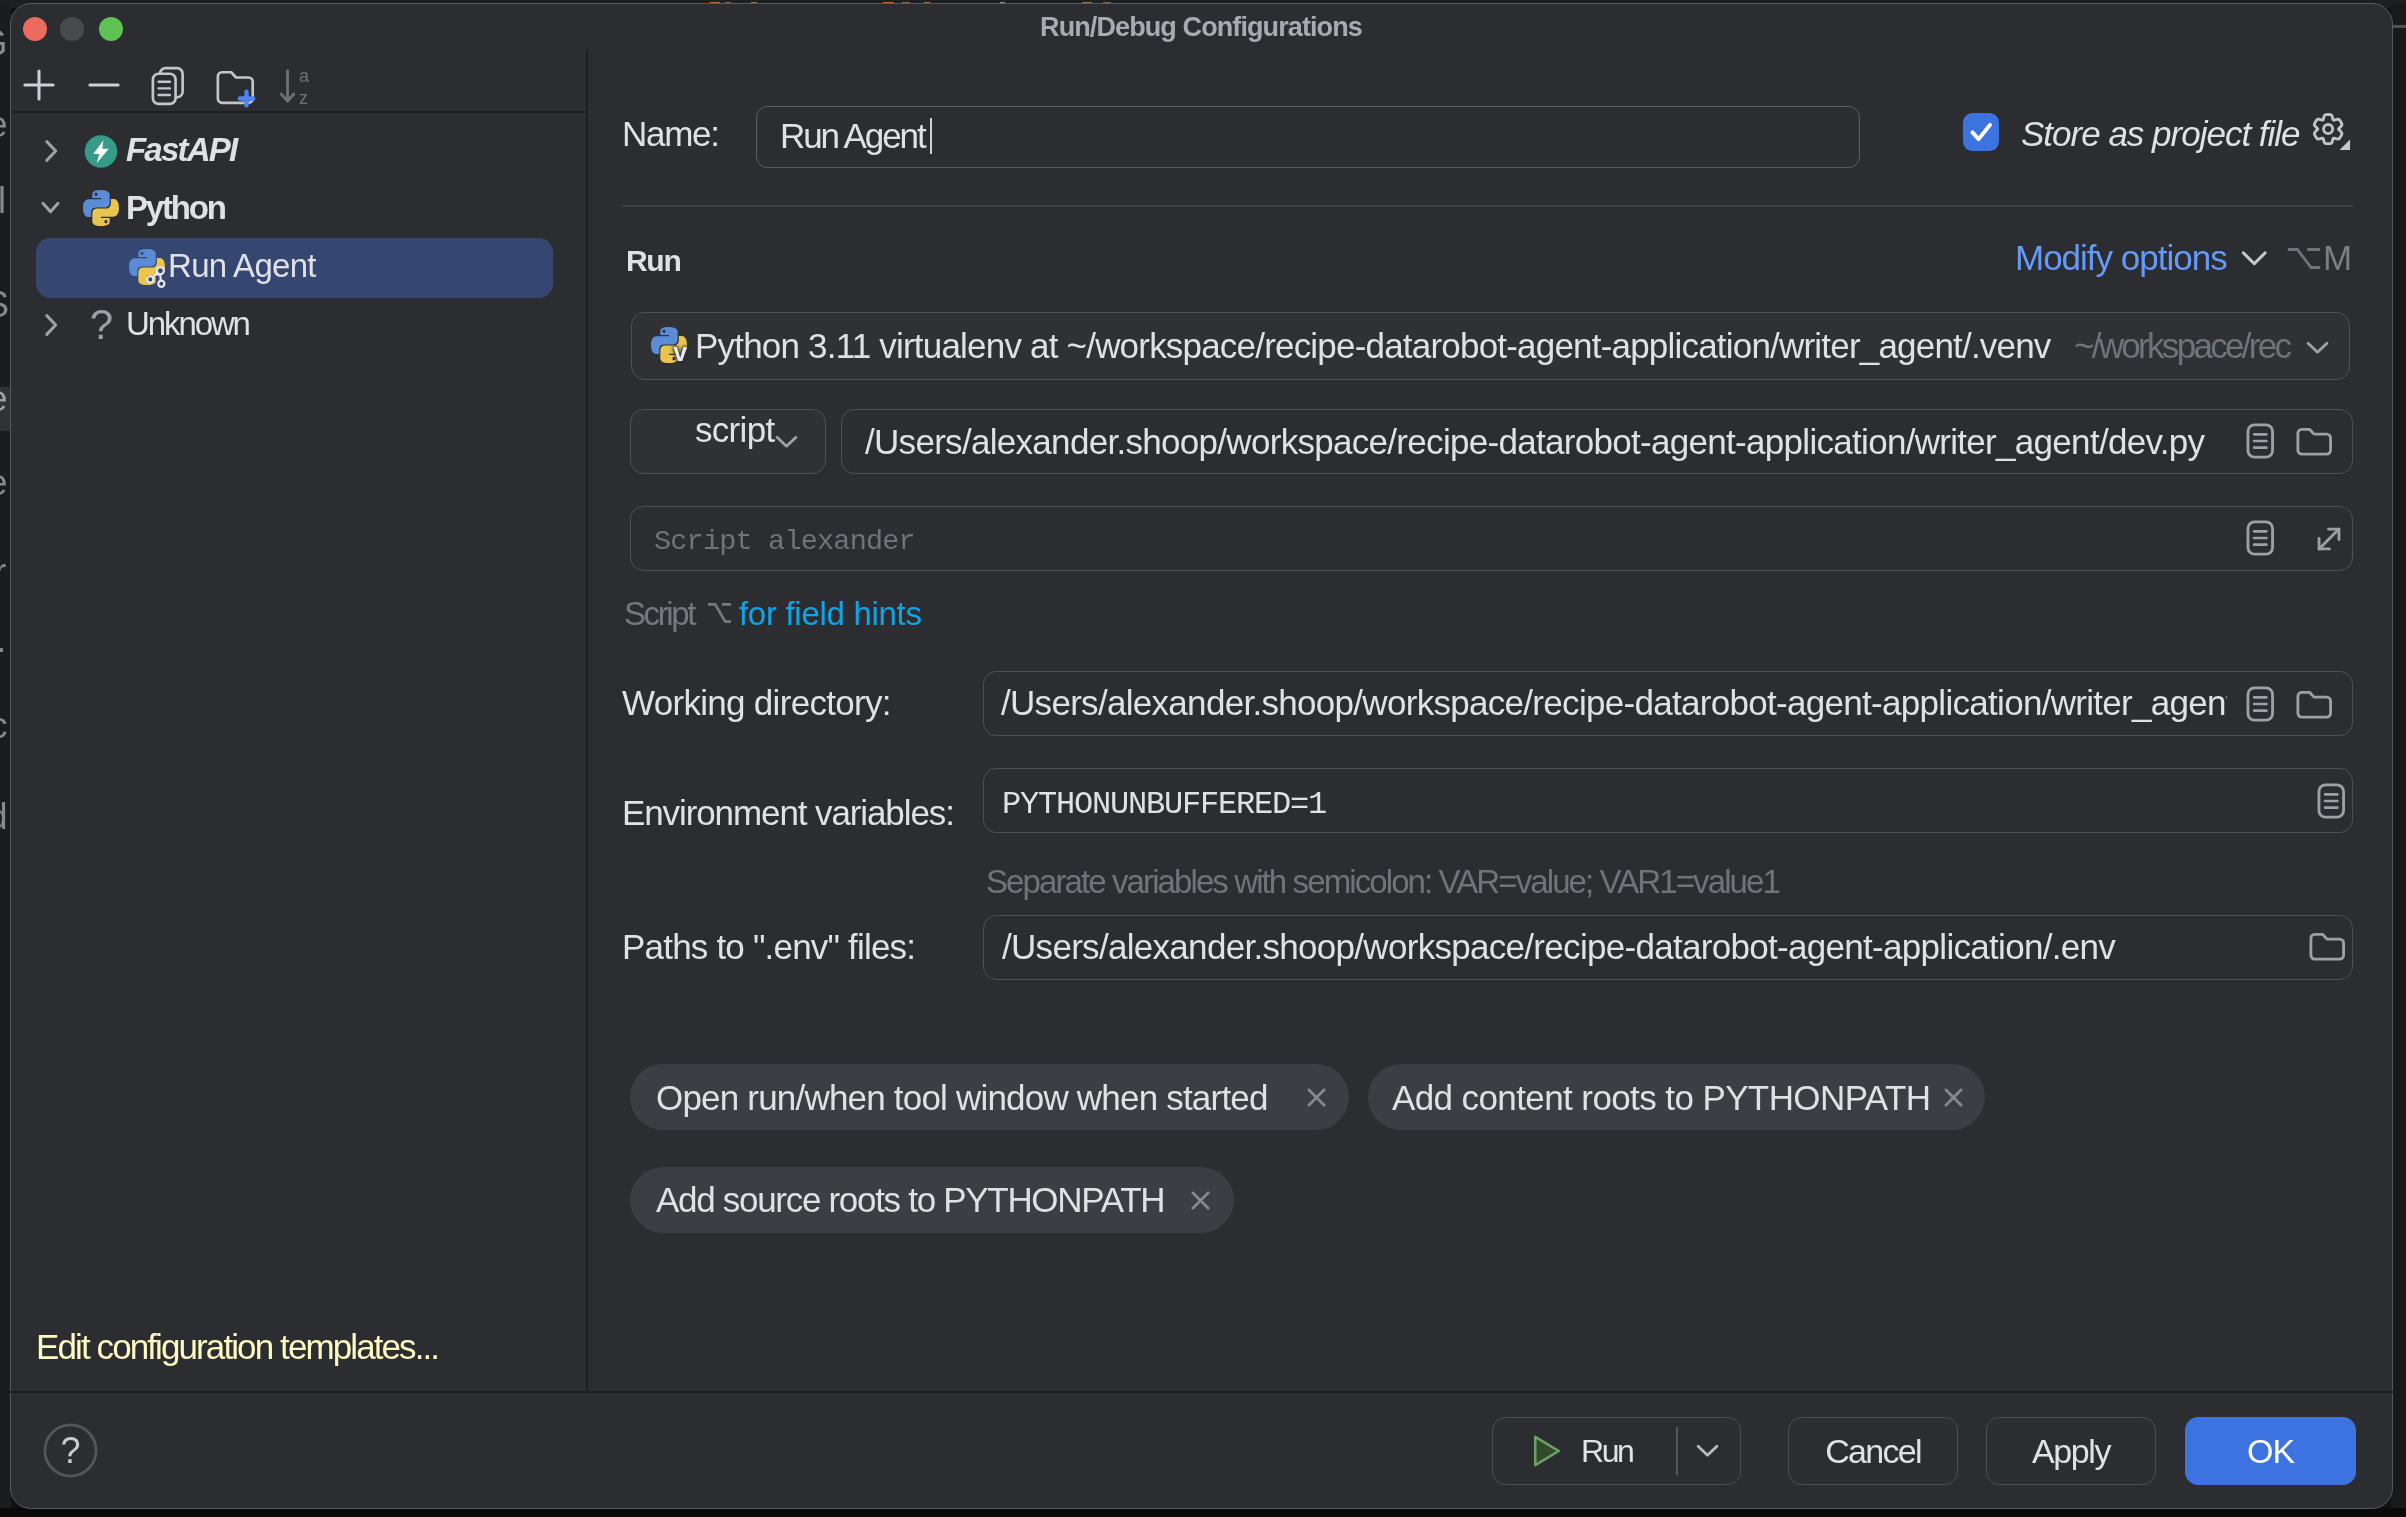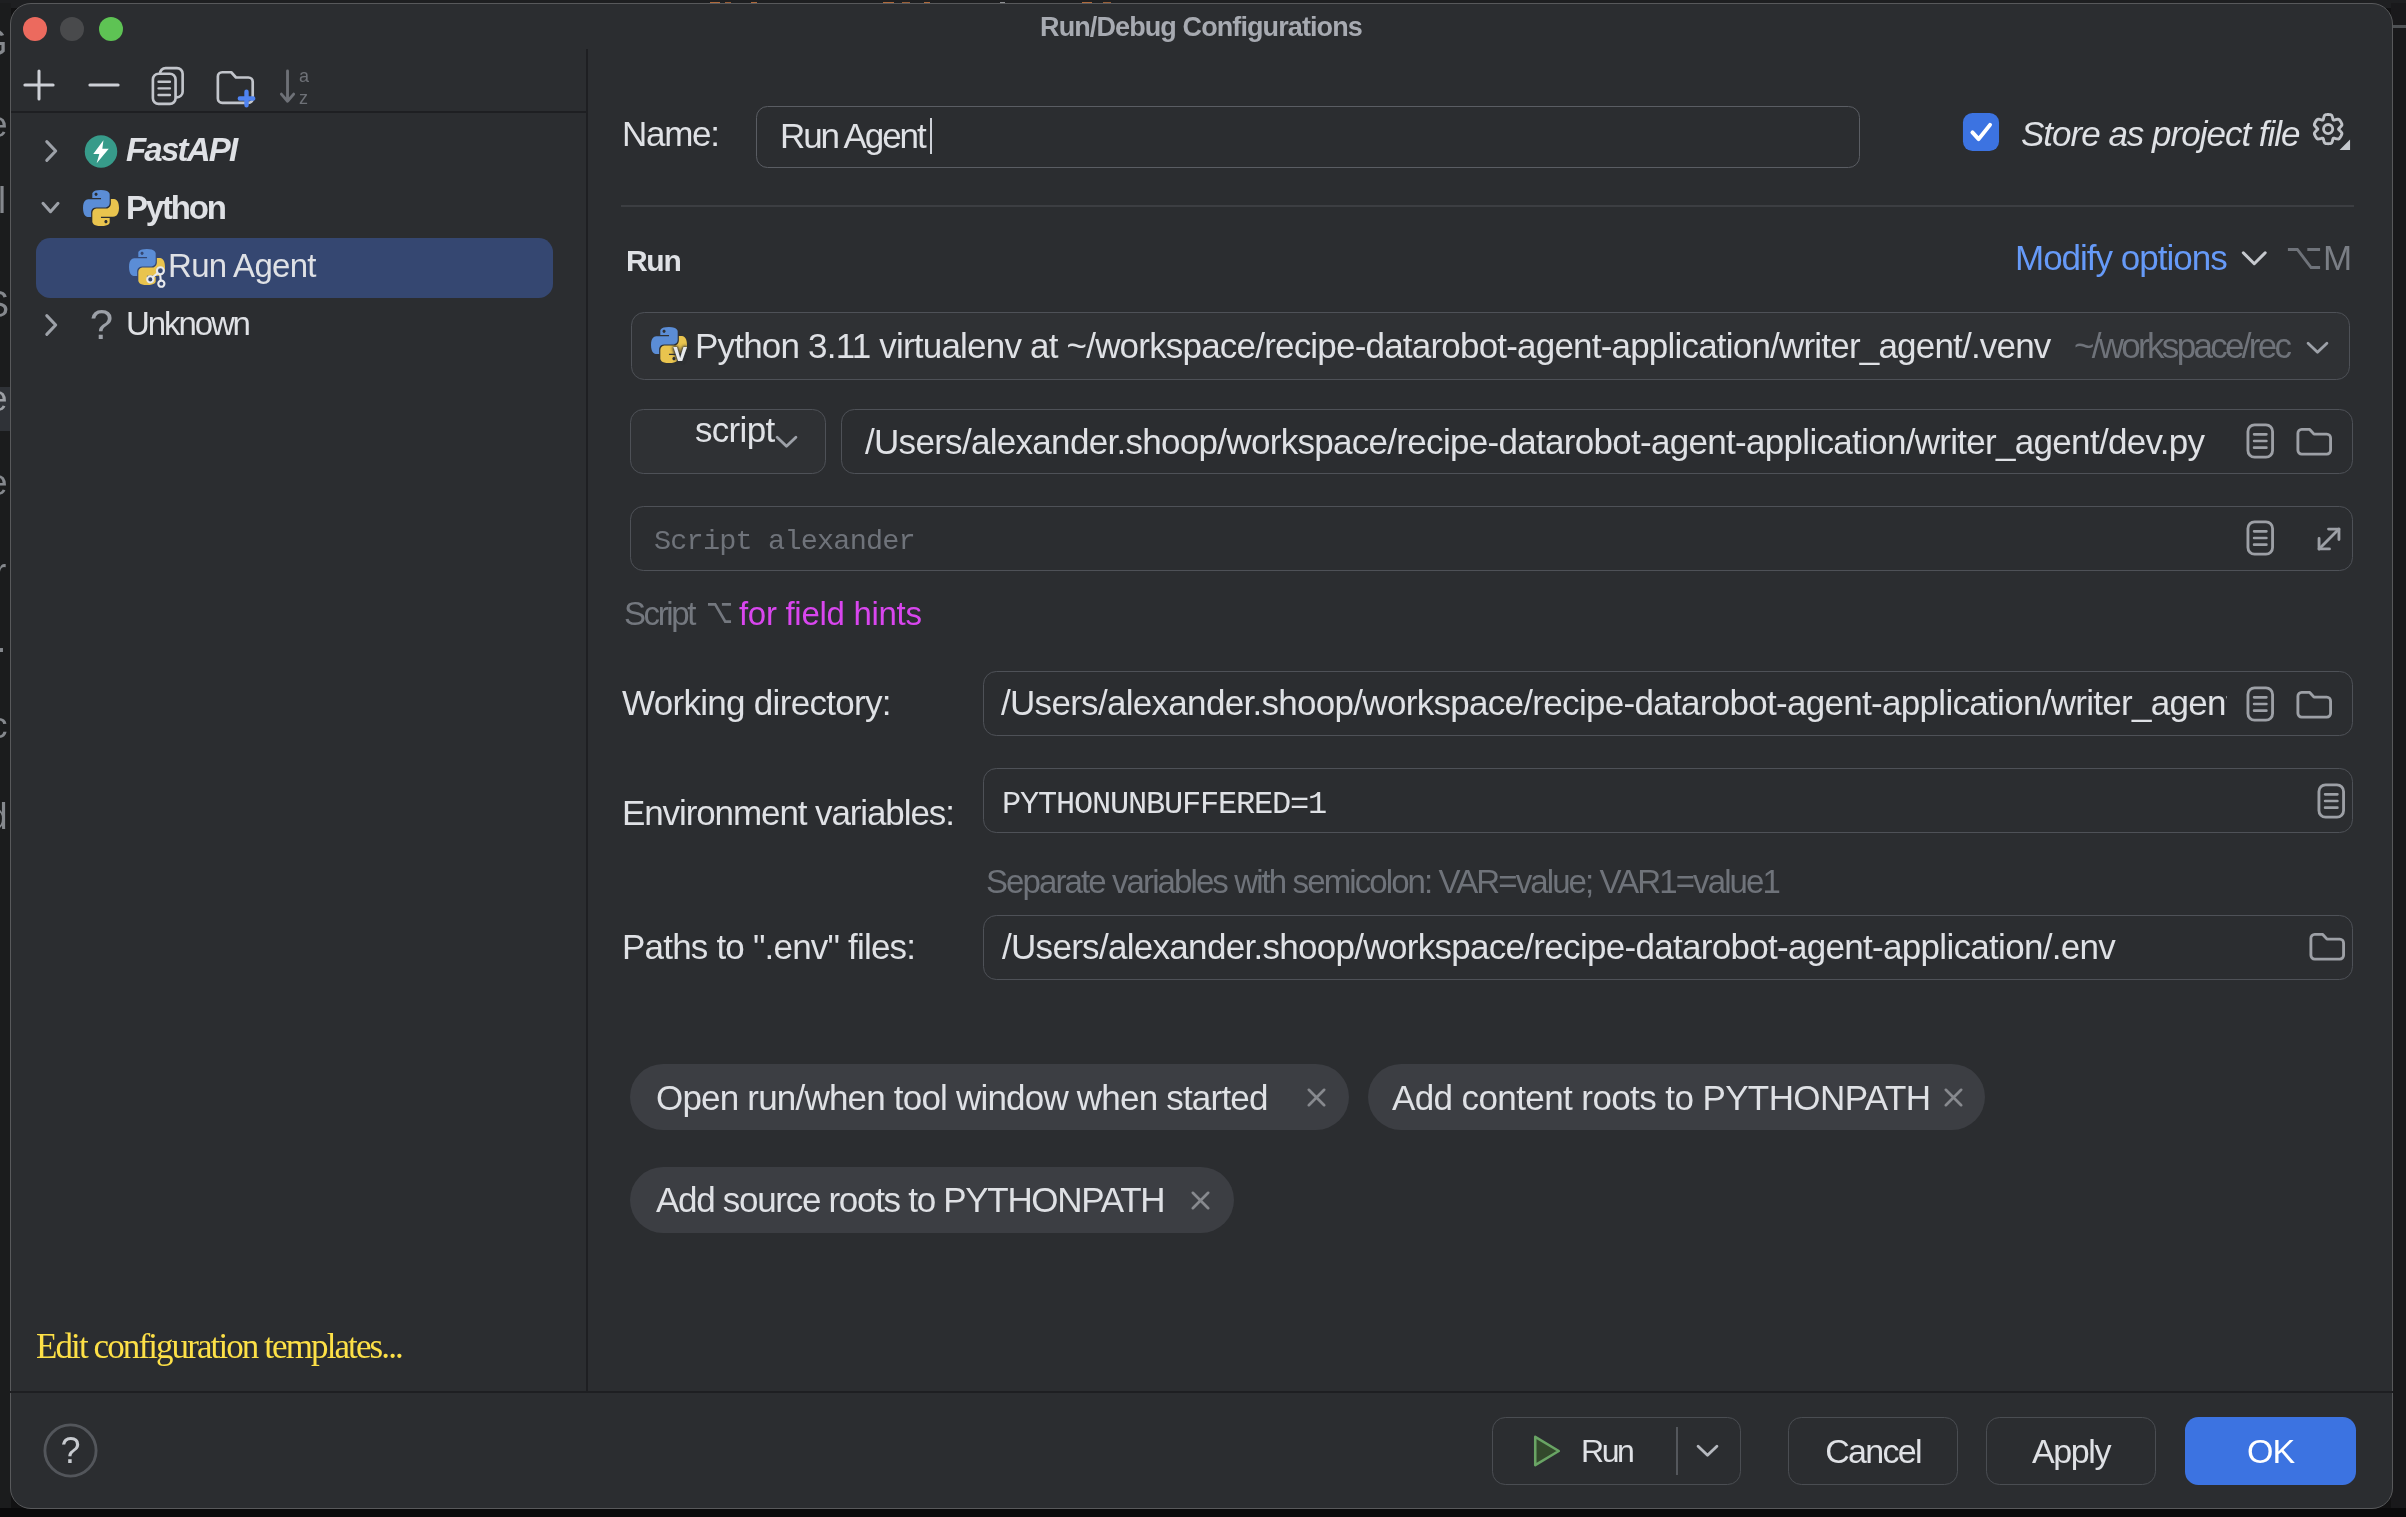--- a/index.html
+++ b/index.html
@@ -110,21 +110,21 @@
     <circle cx="16" cy="7" r="3.6" fill="#354771" stroke="#E8EAED" stroke-width="2.2"></circle>
     <circle cx="5.5" cy="16" r="3.2" fill="#354771" stroke="#E8EAED" stroke-width="2.2"></circle>
     <circle cx="17" cy="20.5" r="3.2" fill="#354771" stroke="#E8EAED" stroke-width="2.2"></circle>
   </svg>
 <div class="t" style="left:168px;top:246px;font-size:33px;letter-spacing:-0.7px;">Run Agent</div>
 <svg style="left:43px;top:312px;" width="16" height="26" viewBox="0 0 17 27">
     <path d="M4 3.5 L13.5 13.5 L4 23.5" stroke="#9DA1A8" stroke-width="3.2" fill="none" stroke-linecap="round" stroke-linejoin="round"></path>
   </svg>
 <div class="t" style="left:88px;top:302px;width:27px;height:46px;line-height:46px;font-size:42px;color:#9CA0A7;text-align:center;">?</div>
 <div class="t" style="left:126px;top:304px;font-weight:normal;font-size:33px;letter-spacing:-2.1px;">Unknown</div>
-<div class="t" style="left:36px;top:1327px;font-size:35px;letter-spacing:-1.9px;color:#fde047;font-family:Liberation Serif, serif;">Edit configuration templates...</div>
+<div class="t" style="left:36px;top:1327px;font-size:35px;letter-spacing:-1.9px;color:#fef9c3;">Edit configuration templates...</div>
 <svg width="0" height="0" style="position:absolute">
     <defs>
 <g id="doclist">
         <rect x="2" y="2" width="26" height="34" rx="7" stroke="#9DA0A6" stroke-width="3" fill="none"></rect>
         <path d="M8.5 12 H21.5 M8.5 19 H21.5 M8.5 26 H21.5" stroke="#9DA0A6" stroke-width="2.8" stroke-linecap="round"></path>
       </g>
 <g id="folder">
         <path d="M2 24.5 V6.5 a4 4 0 0 1 4-4 h8.5 l4.5 5 h13.5 a4 4 0 0 1 4 4 v13 a4 4 0 0 1-4 4 h-26.5 a4 4 0 0 1-4-4 z" stroke="#9DA0A6" stroke-width="3" fill="none" stroke-linejoin="round"></path>
       </g>
 <g id="chev">
@@ -195,21 +195,21 @@
       <path d="M8.5 29.5 L29.5 8.5"></path>
       <path d="M18.5 8.5 H29.5 V19.5"></path>
       <path d="M19.5 29.5 H8.5 V18.5"></path>
     </g>
   </svg>
 
 <div class="t" style="left:624px;top:594px;font-size:33px;letter-spacing:-2.4px;color:#74787F;">Script</div>
 <svg style="left:706px;top:601px;" width="27" height="24" viewBox="0 0 28 25">
     <path d="M2 3.5 h7.5 l10.5 18 h6 M16.5 3.5 h9.5" stroke="#74787F" stroke-width="2.8" fill="none"></path>
   </svg>
-<div class="t" style="left:739px;top:594px;font-size:33px;letter-spacing:-0.3px;color:#d946ef;">for field hints</div>
+<div class="t" style="left:739px;top:594px;font-size:33px;letter-spacing:-0.3px;color:#0ea5e9;">for field hints</div>
 
 <div class="t" style="left:622px;top:683px;letter-spacing:-0.7px;">Working directory:</div>
 <div class="fld" style="left:983px;top:671px;width:1370px;height:65px;"></div>
 <div class="abs" style="left:985px;top:673px;width:1242px;height:61px;overflow:hidden;">
     <div class="t" style="left:16px;top:9.5px;letter-spacing:-0.7px;">/Users/alexander.shoop/workspace/recipe-datarobot-agent-application/writer_agent</div>
   </div>
 <svg style="left:2246px;top:686px;" width="28.5" height="36" viewBox="0 0 30 38">
     <use href="#doclist"></use>
   </svg>
 <svg style="left:2296px;top:690px;" width="36" height="29.5" viewBox="0 0 38 31">

